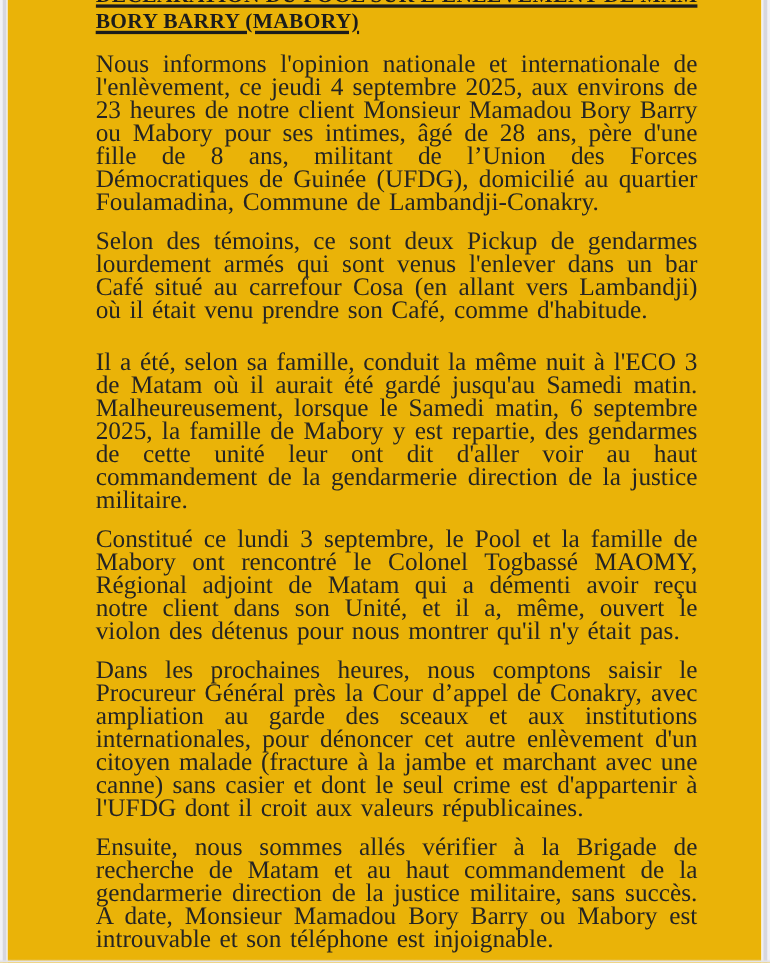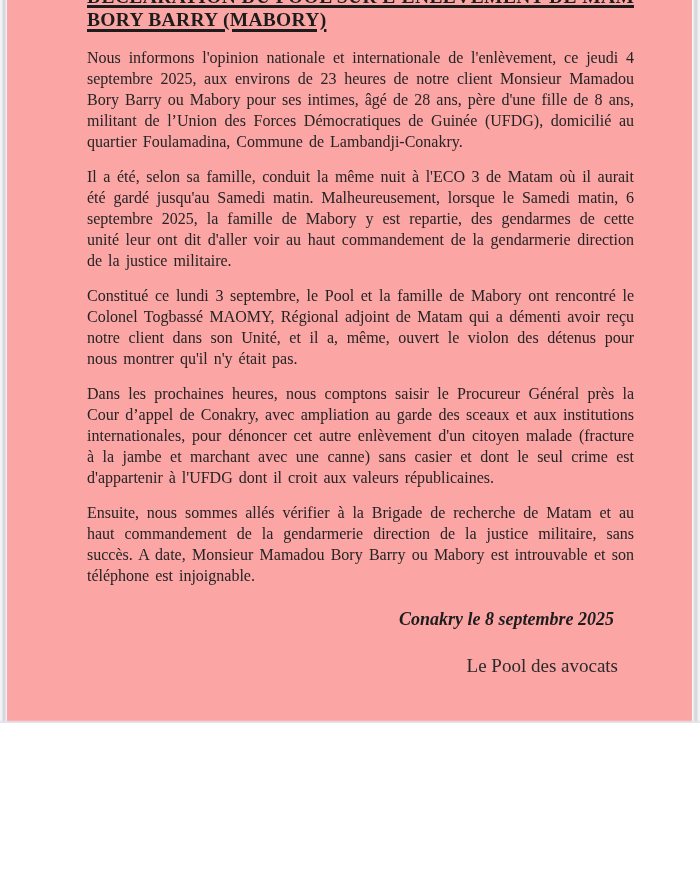--- a/index.html
+++ b/index.html
@@ -4,22 +4,22 @@
 <style>
   * { margin: 0; padding: 0; box-sizing: border-box; }
   html, body { background: #ffffff; }
   body {
     font-family: "Liberation Serif", "DejaVu Serif", serif;
     width: 700px; height: 875px;
     overflow: hidden;
   }
   .page {
     position: relative;
-    width: 700px; height: 723px;
-    background: #fca5a5;
+    width: 700px; height: 875px;
+    background: #eab308;
     overflow: hidden;
   }
   
   .edge-left {
     position: absolute; left: 0; top: 0; bottom: 0; width: 7px;
     background: linear-gradient(to right, #f2f2f5 0px, #f2f2f5 2px, #d7d7de 3px, #d7d7de 5px, #fdfdfe 7px);
   }
   .edge-right {
     position: absolute; right: 0; top: 0; bottom: 0; width: 8px;
     background: linear-gradient(to left, #f2f2f5 0px, #f2f2f5 2px, #d7d7de 3px, #d7d7de 5px, #fdfdfe 8px);
@@ -58,21 +58,21 @@
     font-weight: bold;
     letter-spacing: 0.3px;
     line-height: 23px;
     margin: 0 0 16px 0;
     text-decoration: underline;
     text-decoration-thickness: 2.5px;
     text-underline-offset: 3px;
     color: #1c1c1c;
   }
   .doc p {
-    font-size: 16px;
+    font-size: 23px;
     line-height: 21px;
     text-align: justify;
     word-spacing: 2px;
     margin: 0 0 14px 0;
   }
   .doc p.gap-after { margin-bottom: 26px; }
   .dateline {
     margin-top: 22px;
     font-size: 18px;
     font-weight: bold;
@@ -102,20 +102,21 @@
   <div class="doc">
 
     <div class="title-crop">
       <span class="inner">DECLARATION DU POOL SUR L'ENLEVEMENT DE MAMADOU</span>
     </div>
 
     <div class="doc-title">BORY BARRY (MABORY)</div>
 
     <p>Nous informons l'opinion nationale et internationale de l'enlèvement, ce jeudi 4 septembre 2025, aux environs de 23 heures de notre client Monsieur Mamadou Bory Barry ou Mabory pour ses intimes, âgé de 28 ans, père d'une fille de 8 ans, militant de l’Union des Forces Démocratiques de Guinée (UFDG), domicilié au quartier Foulamadina, Commune de Lambandji-Conakry.</p>
 
+    <p class="gap-after">Selon des témoins, ce sont deux Pickup de gendarmes lourdement armés qui sont venus l'enlever dans un bar Café situé au carrefour Cosa (en allant vers Lambandji) où il était venu prendre son Café, comme d'habitude.</p>
 
     <p>Il a été, selon sa famille, conduit la même nuit à l'ECO 3 de Matam où il aurait été gardé jusqu'au Samedi matin. Malheureusement, lorsque le Samedi matin, 6 septembre 2025, la famille de Mabory y est repartie, des gendarmes de cette unité leur ont dit d'aller voir au haut commandement de la gendarmerie direction de la justice militaire.</p>
 
     <p>Constitué ce lundi 3 septembre, le Pool et la famille de Mabory ont rencontré le Colonel Togbassé MAOMY, Régional adjoint de Matam qui a démenti avoir reçu notre client dans son Unité, et il a, même, ouvert le violon des détenus pour nous montrer qu'il n'y était pas.</p>
 
     <p>Dans les prochaines heures, nous comptons saisir le Procureur Général près la Cour d’appel de Conakry, avec ampliation au garde des sceaux et aux institutions internationales, pour dénoncer cet autre enlèvement d'un citoyen malade (fracture à la jambe et marchant avec une canne) sans casier et dont le seul crime est d'appartenir à l'UFDG dont il croit aux valeurs républicaines.</p>
 
     <p>Ensuite, nous sommes allés vérifier à la Brigade de recherche de Matam et au haut commandement de la gendarmerie direction de la justice militaire, sans succès. A date, Monsieur Mamadou Bory Barry ou Mabory est introuvable et son téléphone est injoignable.</p>
 
     <div class="dateline">Conakry le 8 septembre 2025</div>

